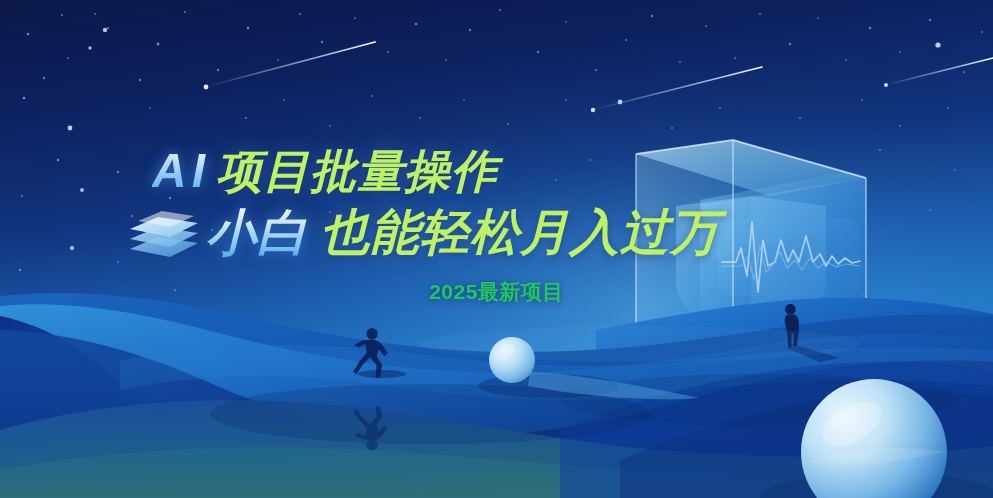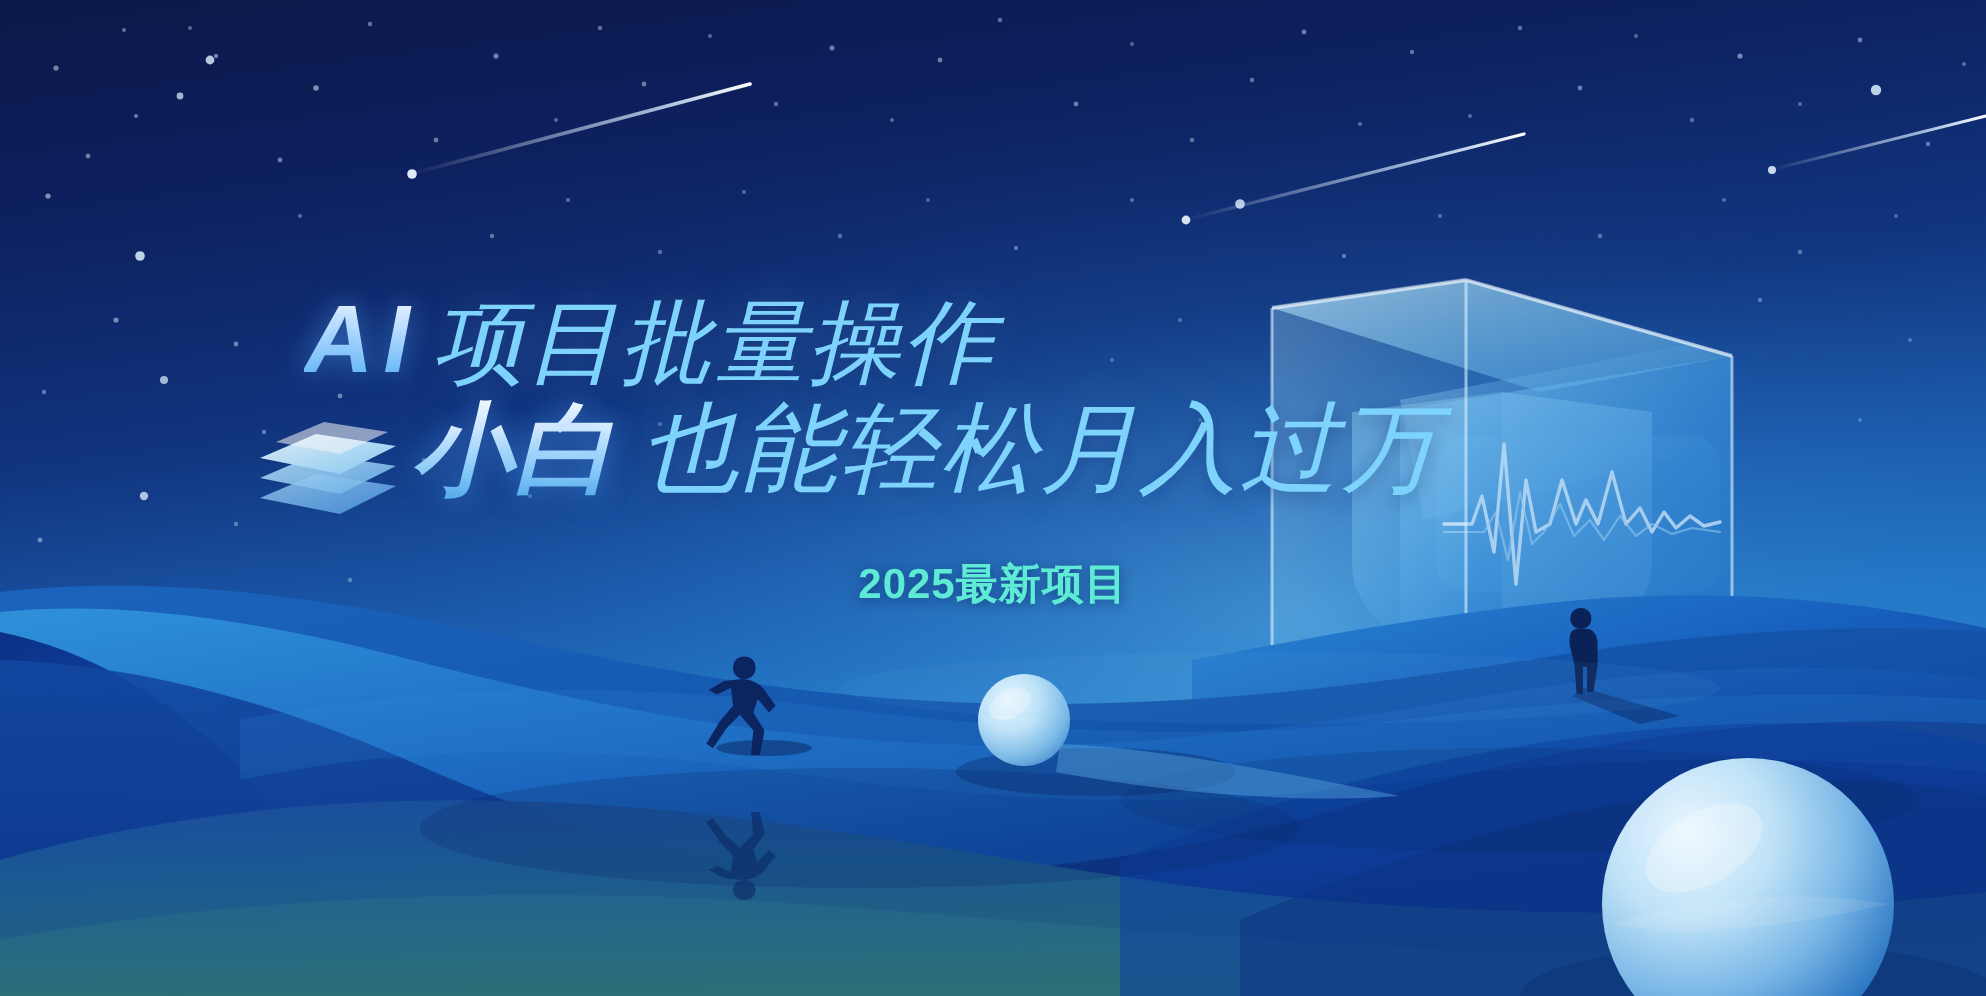--- a/index.html
+++ b/index.html
@@ -43,24 +43,24 @@
     position: absolute;
     left: 152px;
     top: 143px;
     height: 56px;
     display: flex;
     align-items: center;
   }
   .line2 {
     position: absolute;
     left: 124px;
-    top: 192px;
+    top: 208px;
     height: 58px;
     display: flex;
-    align-items: flex-end;
+    align-items: flex-start;
   }
 
   .ai-word {
     font-size: 48px;
     font-weight: bold;
     font-style: italic;
     letter-spacing: 5px;
     line-height: 1;
     background: linear-gradient(180deg, #ffffff 0%, #d6ecff 35%, #7cc4f5 75%, #4aa6e8 100%);
     -webkit-background-clip: text;
@@ -81,40 +81,40 @@
     -webkit-background-clip: text;
     background-clip: text;
     color: transparent;
     -webkit-text-fill-color: transparent;
     text-shadow: 0 0 14px rgba(90,170,255,0.5);
     padding-right: 12px;
   }
 
   .white-word {
     font-size: 46px;
-    font-weight: normal;
+    font-weight: bold;
     font-style: italic;
     line-height: 1;
     letter-spacing: 1px;
-    color: #7dd3fc;
+    color: #bef264;
     text-shadow: 0 2px 10px rgba(10,40,110,0.55), 0 0 20px rgba(140,200,255,0.30);
   }
   .white-word.big {
     font-size: 49px;
   }
 
   .subtitle {
     position: absolute;
     left: 0;
     top: 278px;
     width: 993px;
     text-align: center;
     font-size: 21px;
     font-weight: bold;
-    color: #5eead4;
+    color: #22c55e;
     letter-spacing: 0.5px;
     text-shadow: 0 1px 6px rgba(8,40,100,0.6);
   }
   .subtitle span { display: inline-block; }
 
   
   .stack-icon {
     position: absolute;
     left: 128px;
     top: 207px;

